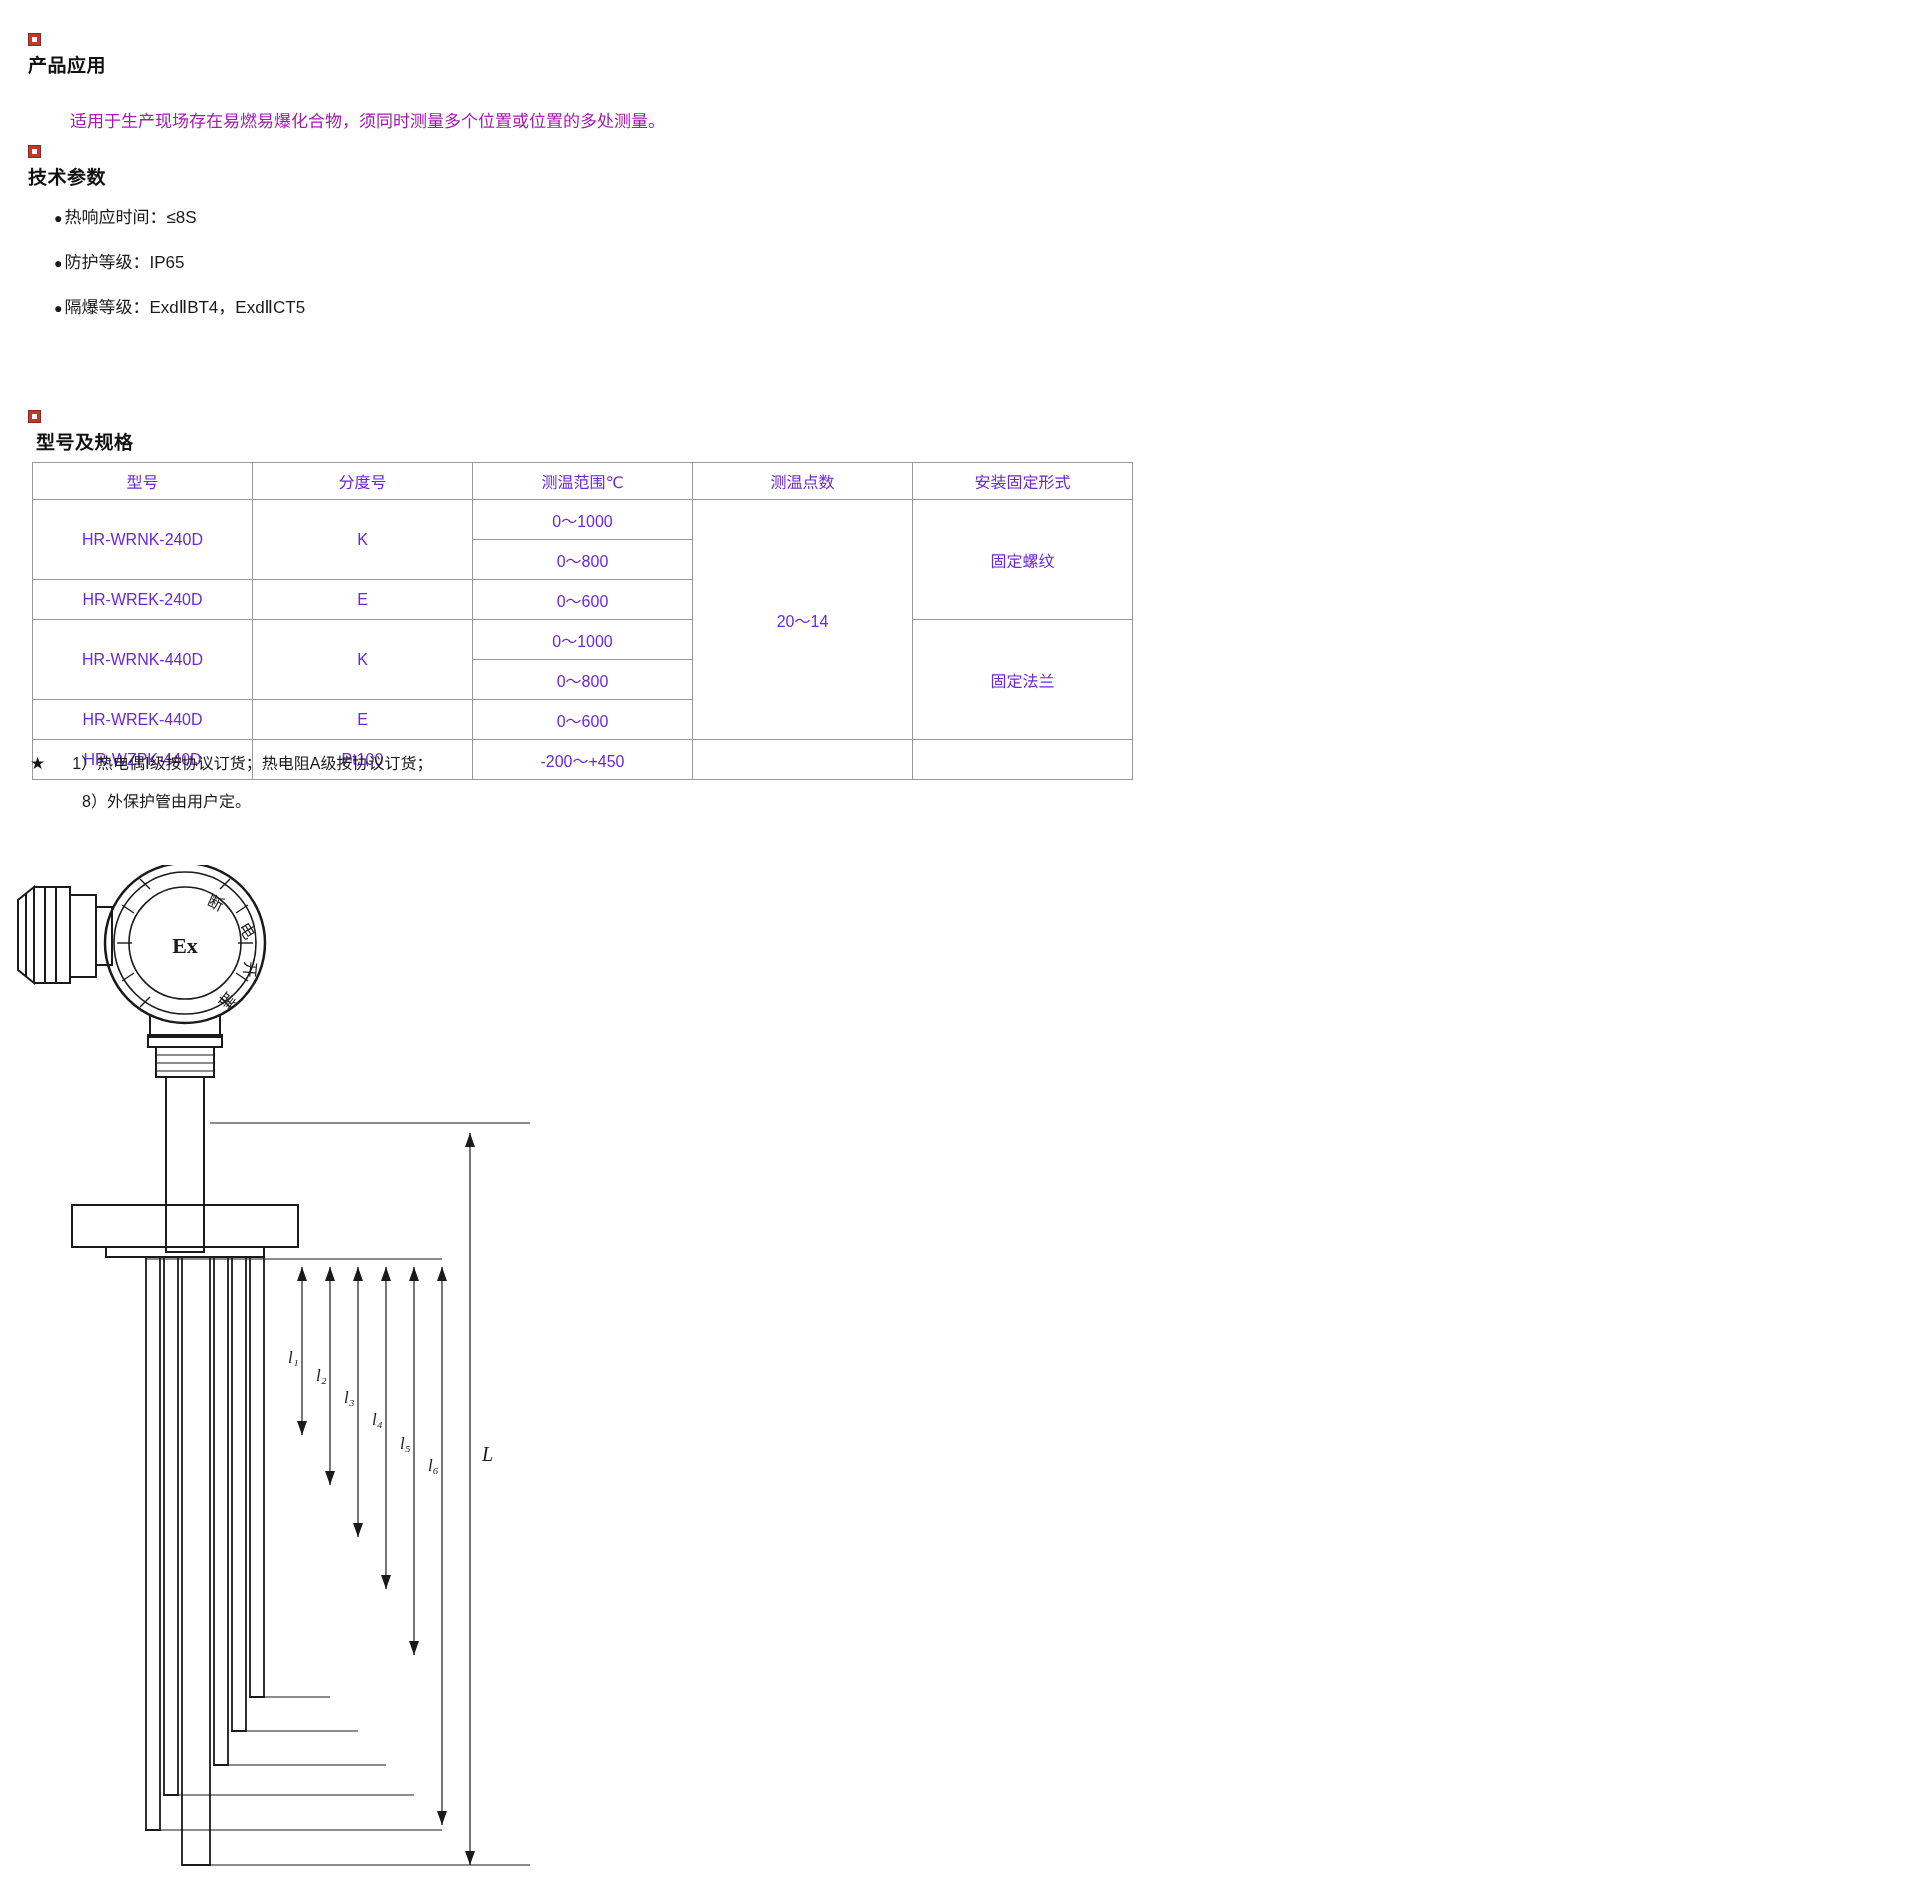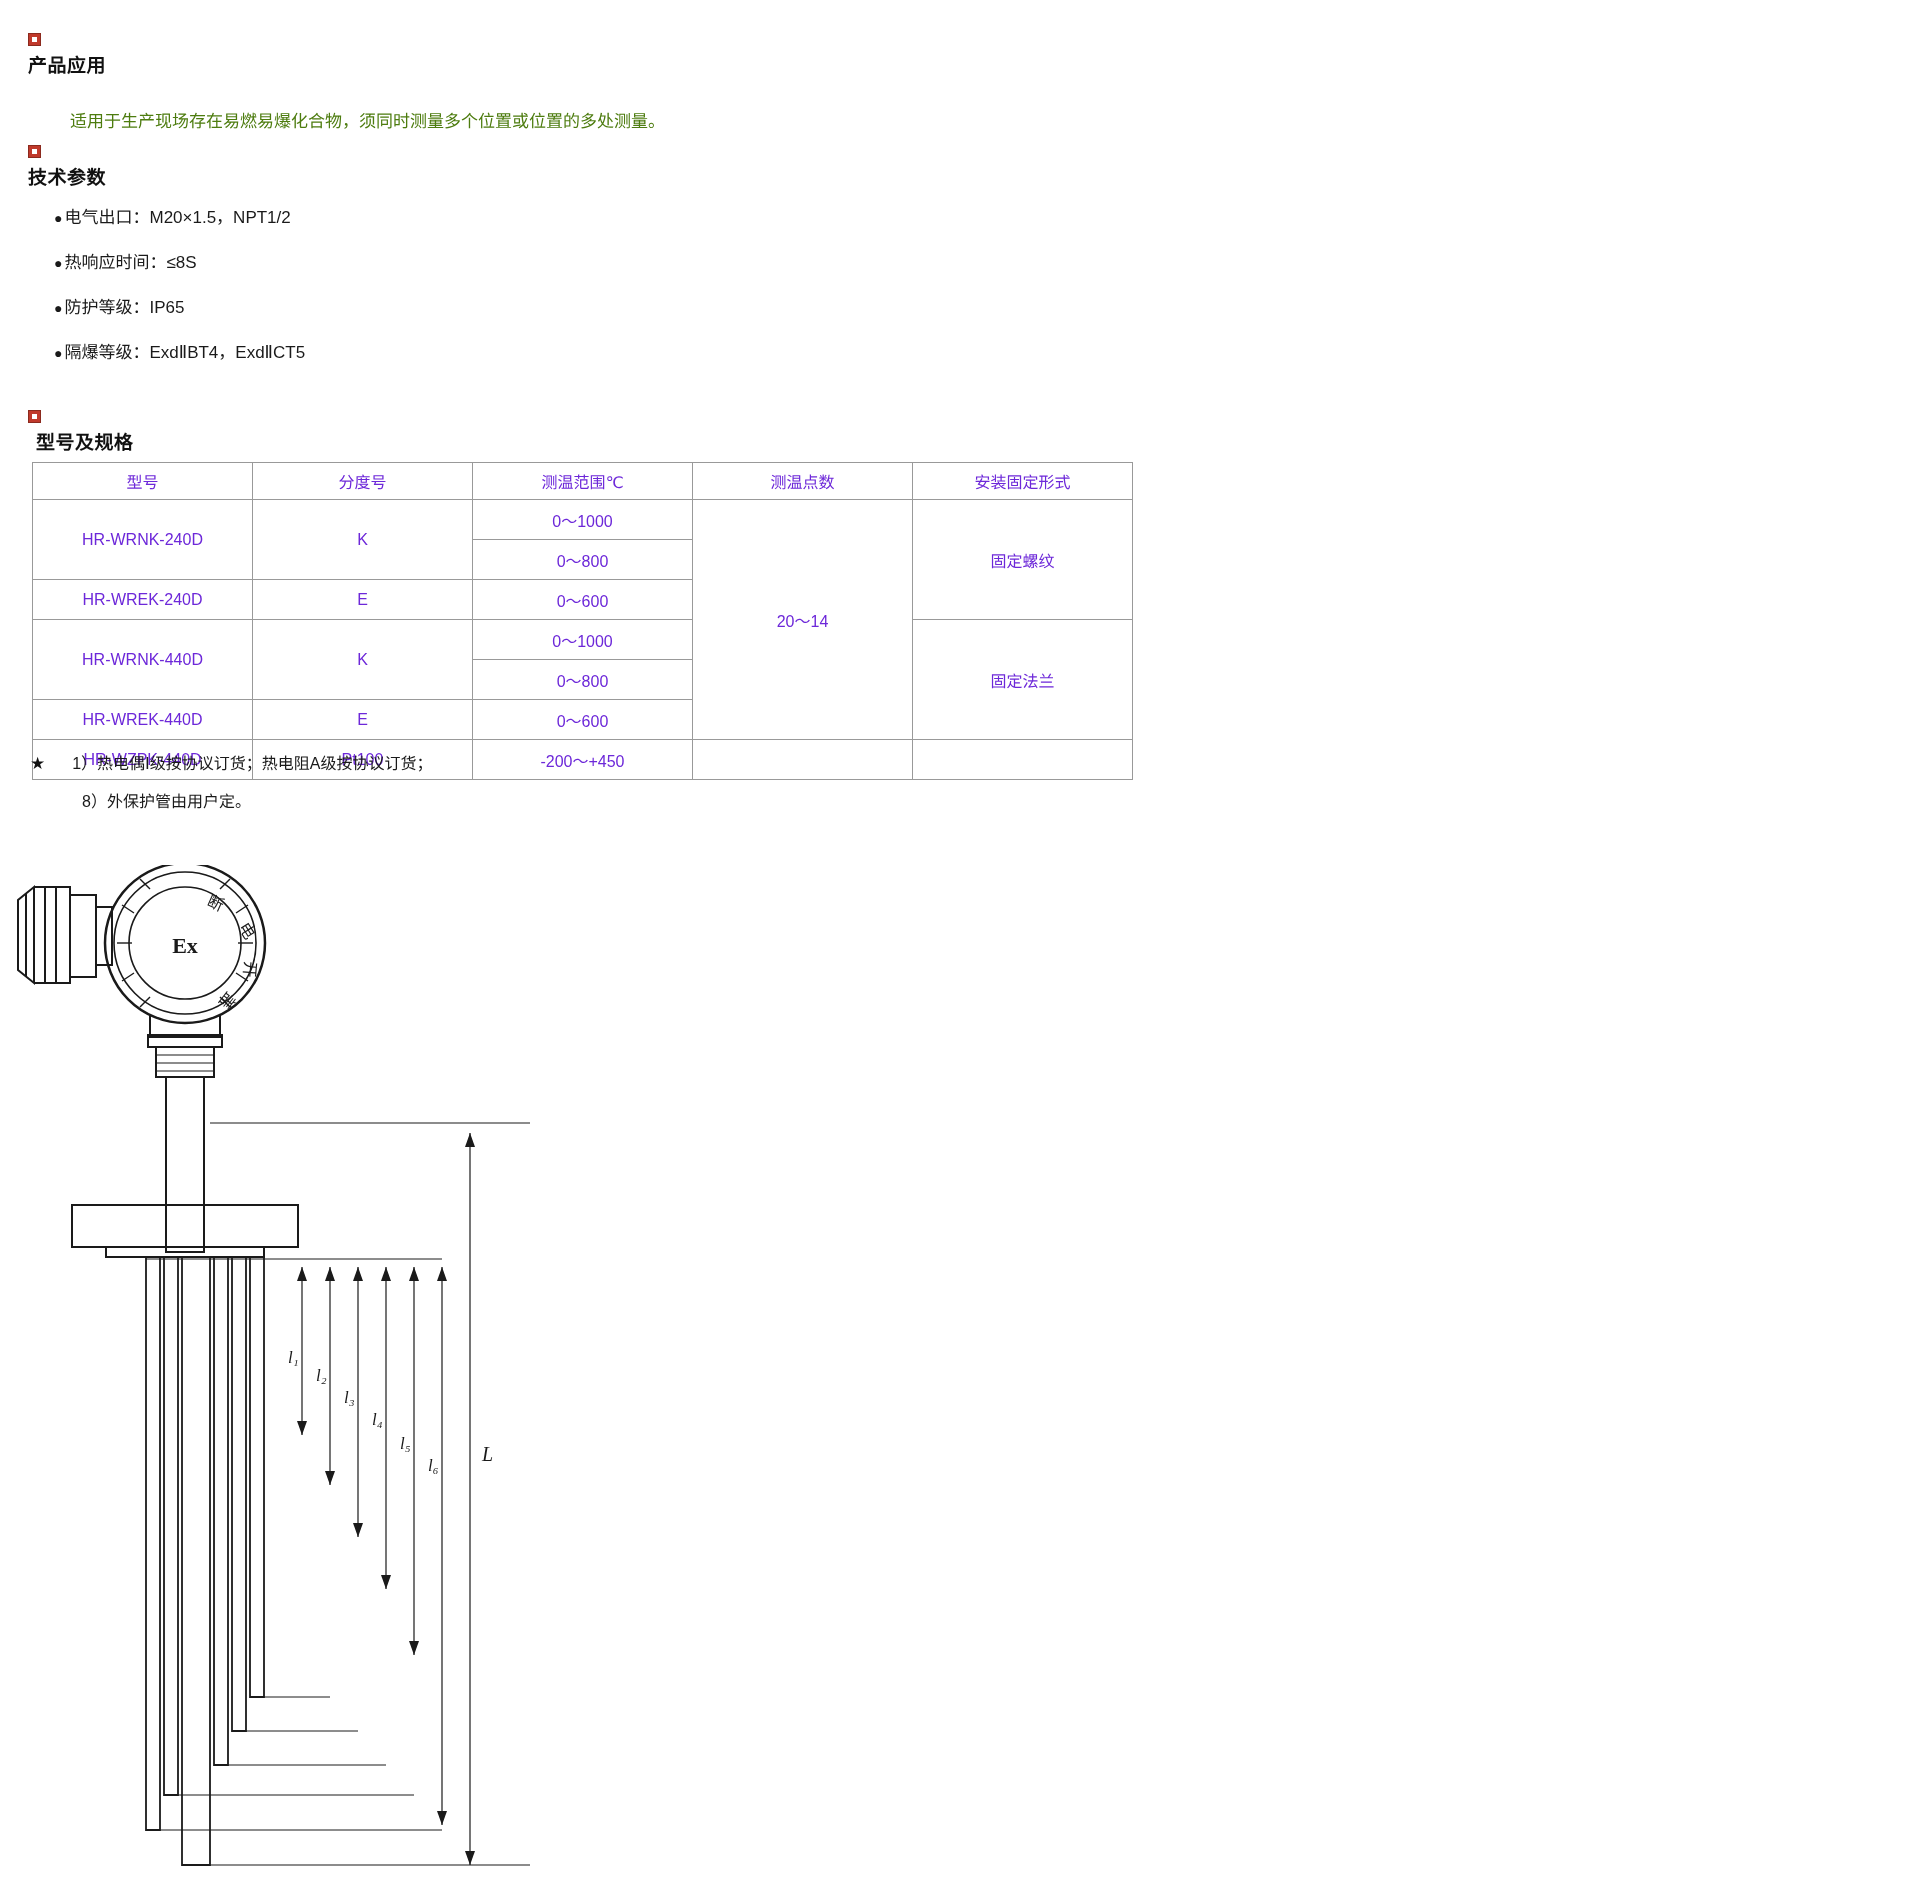--- a/index.html
+++ b/index.html
@@ -47,21 +47,21 @@
   }
   .sec-title {
     font-weight: bold;
     font-size: 19px;
     letter-spacing: 0.5px;
     color: #111111;
   }
 
   .body-text {
     font-size: 17px;
-    color: #4d7c0f;
+    color: #a21caf;
     line-height: 1.6;
   }
 
   .spec-list {
     list-style: none;
     margin: 0;
     padding: 0;
   }
   .spec-list li {
     font-size: 17px;
@@ -122,21 +122,20 @@
   </div>
 
   <div class="body-text" style="position:absolute; left:70px; top:108px; width:1100px;">适用于生产现场存在易燃易爆化合物，须同时测量多个位置或位置的多处测量。</div>
 
   <div class="section" style="position:absolute; left:0; top:140px;">
     <span class="sec-marker" style="top:5px;"></span>
     <div class="sec-title" style="position:relative; left:0; top:22px;">技术参数</div>
   </div>
 
   <ul class="spec-list" style="position:absolute; left:54px; top:203px; width:900px;">
-    <li><span class="bullet-dot">●</span><span>电气出口：M20×1.5，NPT1/2</span></li>
     <li><span class="bullet-dot">●</span><span>热响应时间：≤8S</span></li>
     <li><span class="bullet-dot">●</span><span>防护等级：IP65</span></li>
     <li><span class="bullet-dot">●</span><span>隔爆等级：ExdⅡBT4，ExdⅡCT5</span></li>
   </ul>
 
   <div class="section" style="position:absolute; left:0; top:405px;padding-left:36px;">
     <span class="sec-marker" style="top:5px;"></span>
     <div class="sec-title" style="position:relative; left:0; top:22px;">型号及规格</div>
   </div>
 

